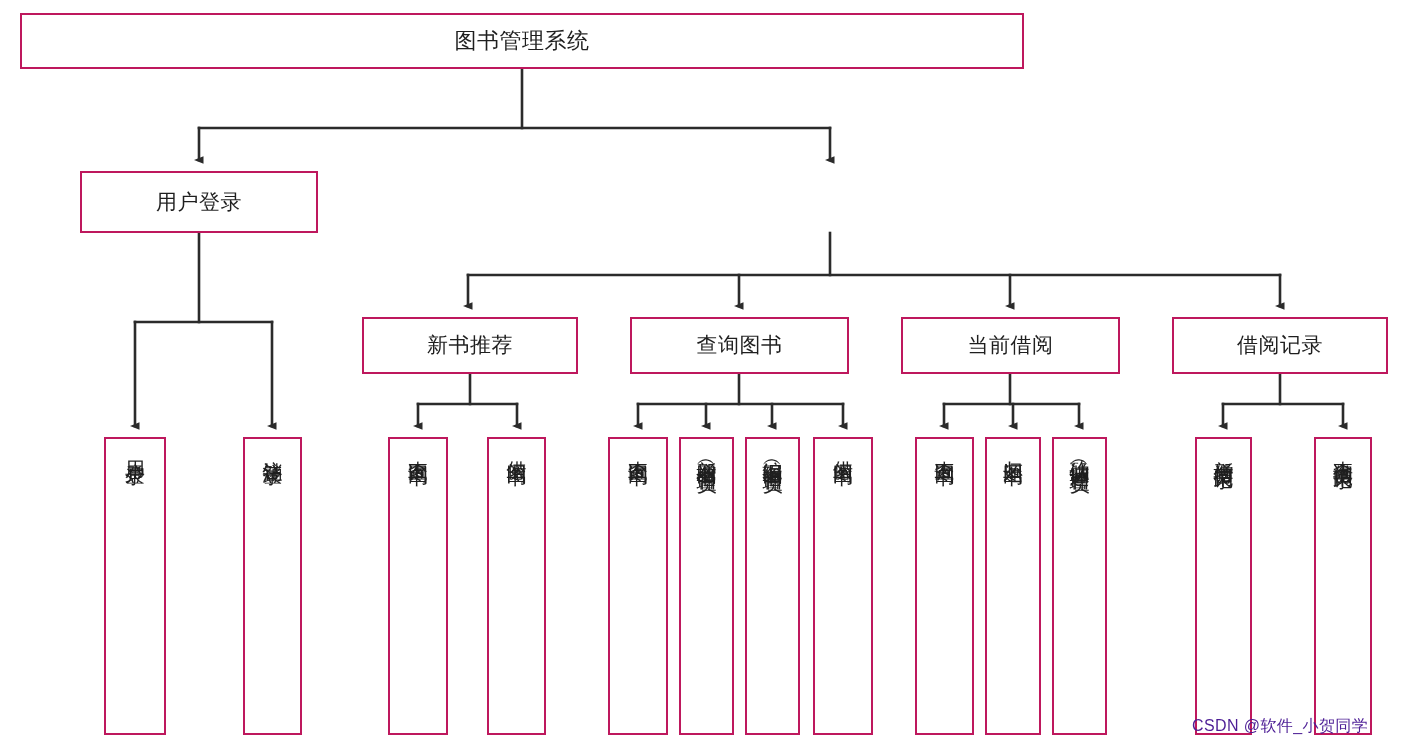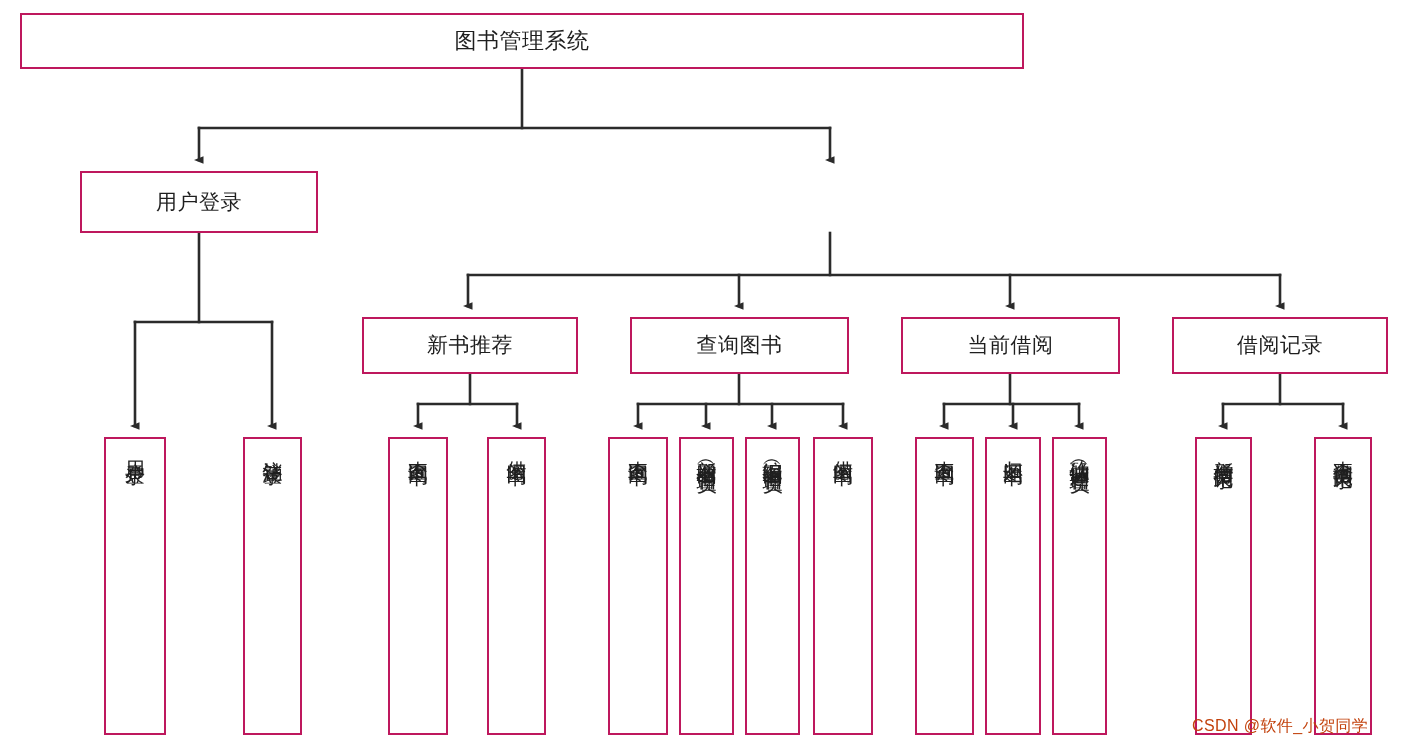--- a/index.html
+++ b/index.html
@@ -60,21 +60,21 @@
     line-height: 1.05;
     letter-spacing: 2px;
     white-space: nowrap;
   }
   .node.vert.tall .label {
     font-size: 20px;
   }
   .watermark {
     position: absolute;
     font-size: 16px;
-    color: #c2410c;
+    color: #4c1d95;
     white-space: nowrap;
     z-index: 3;
     letter-spacing: 0.4px;
   }
 </style>
 </head>
 <body>
 
 <div id="canvas">
 

